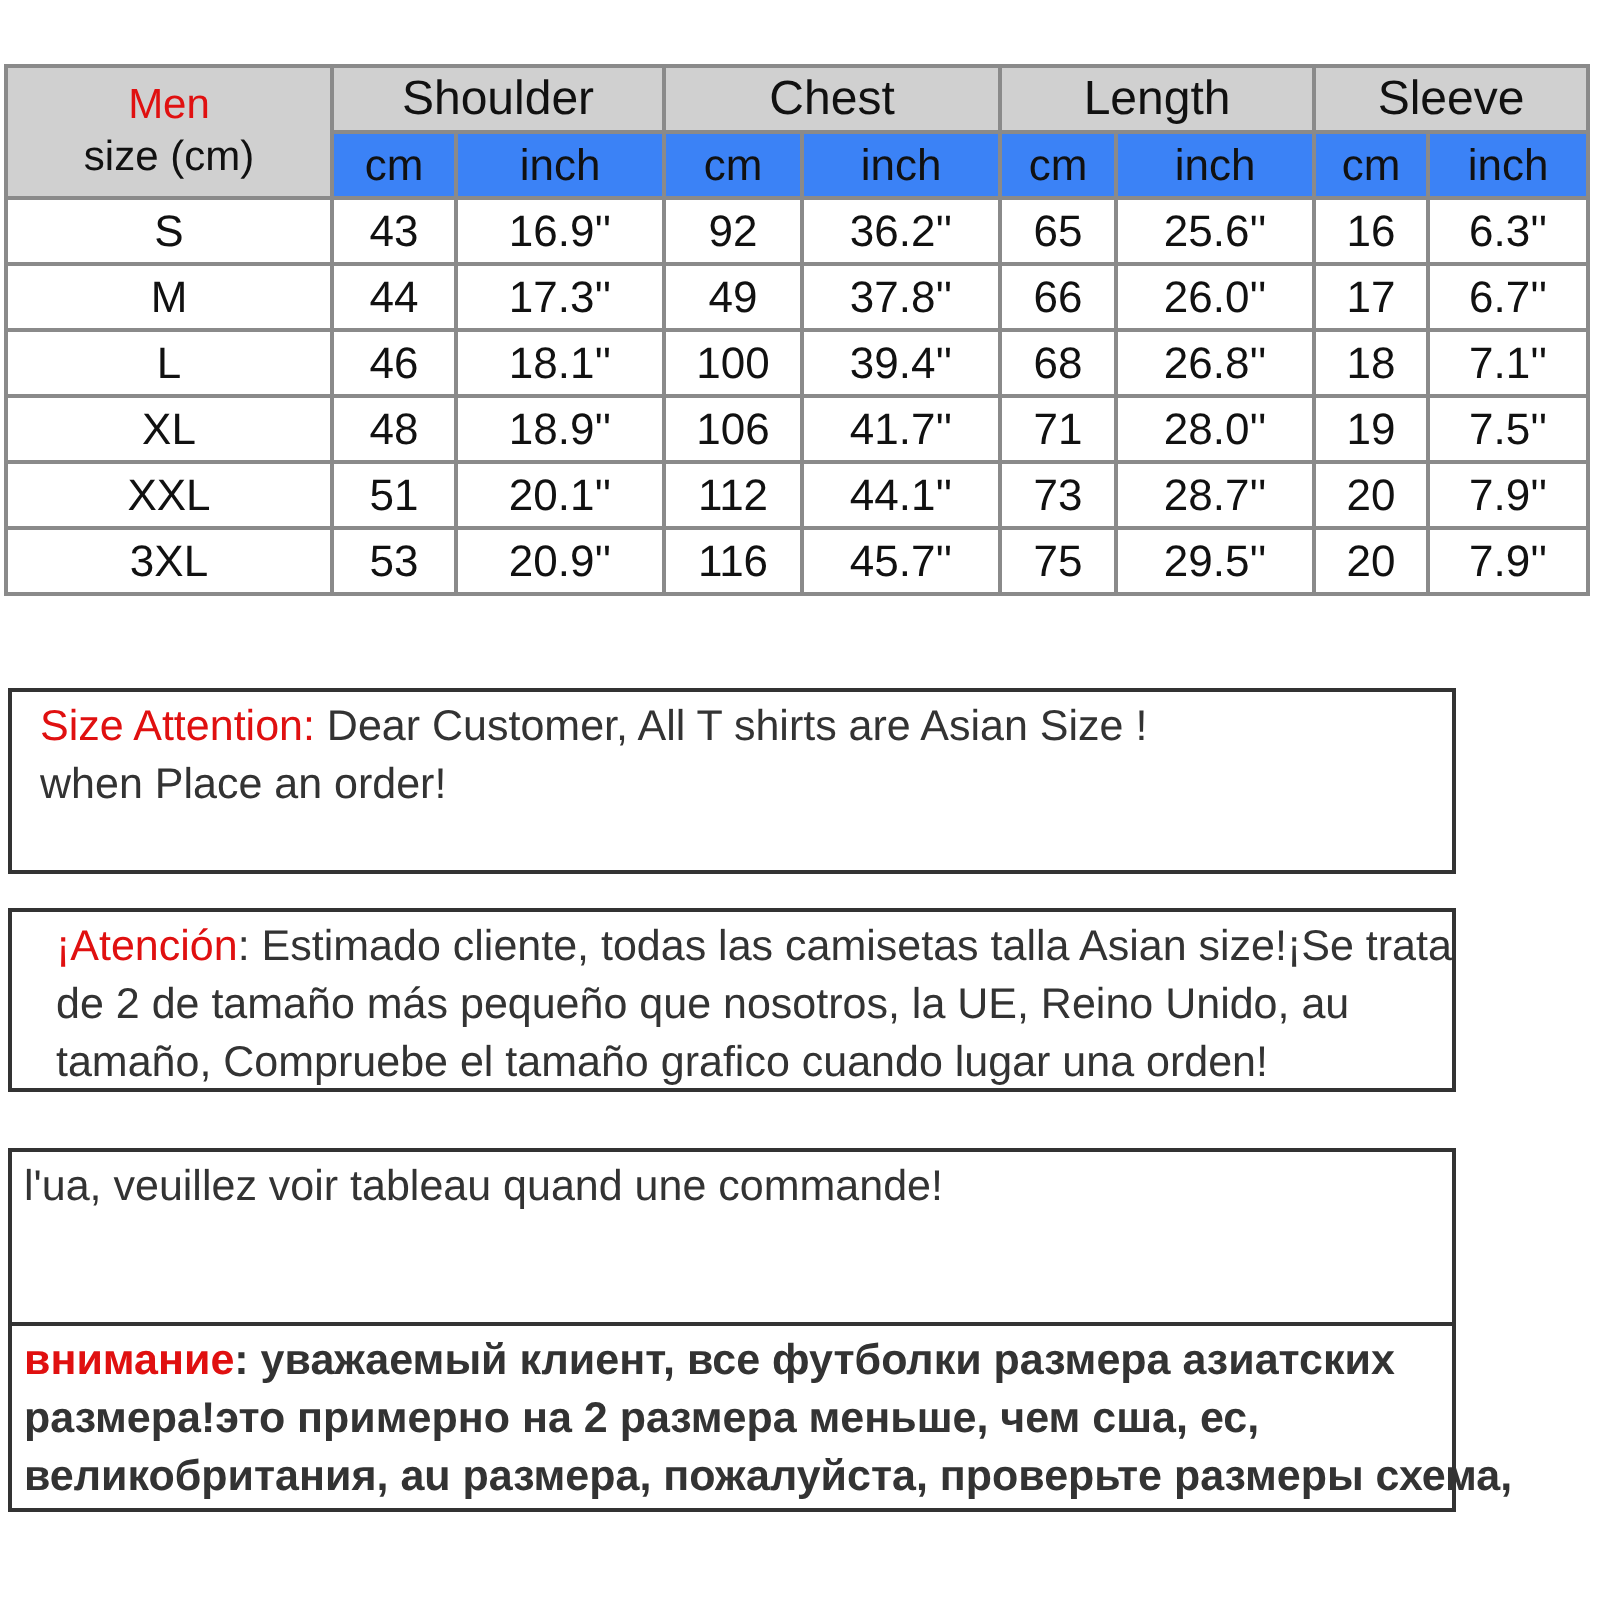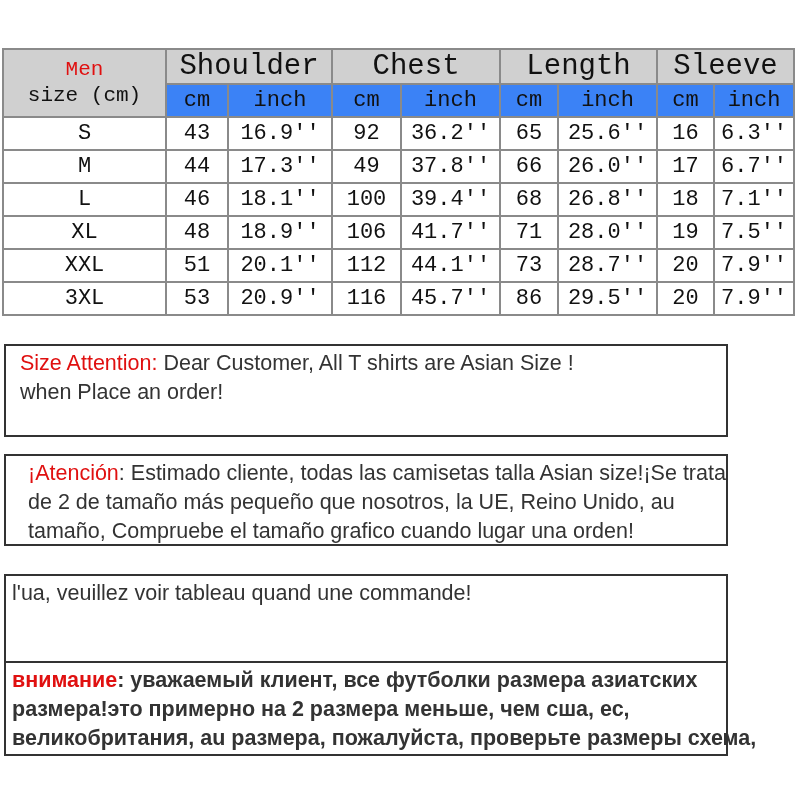--- a/index.html
+++ b/index.html
@@ -9,41 +9,41 @@
     }
     body {
       width: 800px;
       height: 800px;
       position: relative;
       overflow: hidden;
     }
     .size-table {
       position: absolute;
       left: 2px;
-      top: 48px;
+      top: 32px;
       width: 791px;
       border-collapse: collapse;
       table-layout: fixed;
-      font-family: Liberation Mono, monospace;
+      font-family: Liberation Sans, sans-serif;
       color: #111;
       padding-left: 10px;
     }
     .size-table td, .size-table th {
       border: 2px solid #8a8a8a;
       text-align: center;
       vertical-align: middle;
       padding: 0;
       font-weight: normal;
       overflow: hidden;
       white-space: nowrap;
     }
     .size-table .hdr-group {
       background: #d0d0d0;
       height: 31px;
-      font-size: 29px;
+      font-size: 24px;
     }
     .size-table .hdr-corner {
       background: #d0d0d0;
       font-size: 21px;
       line-height: 26px;
     }
     .size-table .hdr-corner .men {
       color: #e01010;
       display: block;
     }
@@ -173,21 +173,21 @@
       <td>28.7''</td>
       <td>20</td>
       <td>7.9''</td>
     </tr>
     <tr>
       <td>3XL</td>
       <td>53</td>
       <td>20.9''</td>
       <td>116</td>
       <td>45.7''</td>
-      <td>86</td>
+      <td>75</td>
       <td>29.5''</td>
       <td>20</td>
       <td>7.9''</td>
     </tr>
   </tbody>
 </table>
 
 <div class="notice" id="notice-en">
   <span class="line"><span class="red">Size Attention:</span><span> Dear Customer, All T shirts are  Asian Size !</span></span>
   <span class="line">when Place an order!</span>

